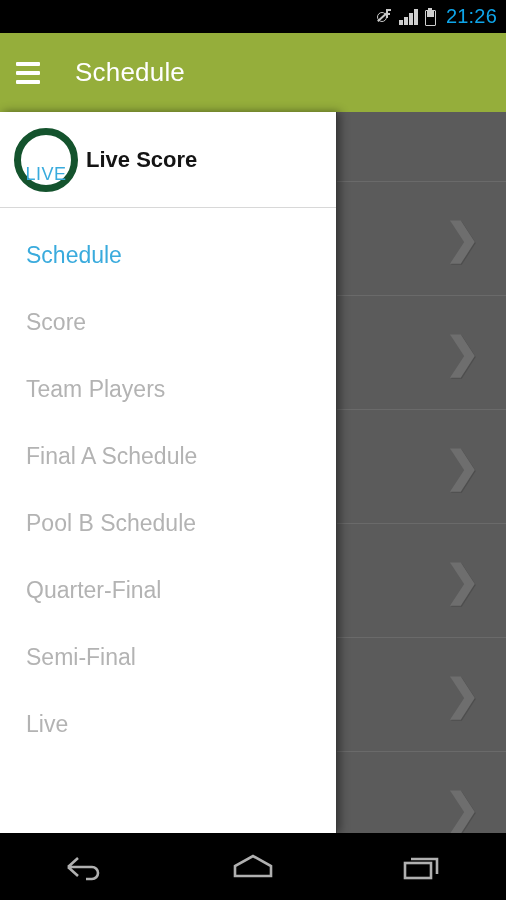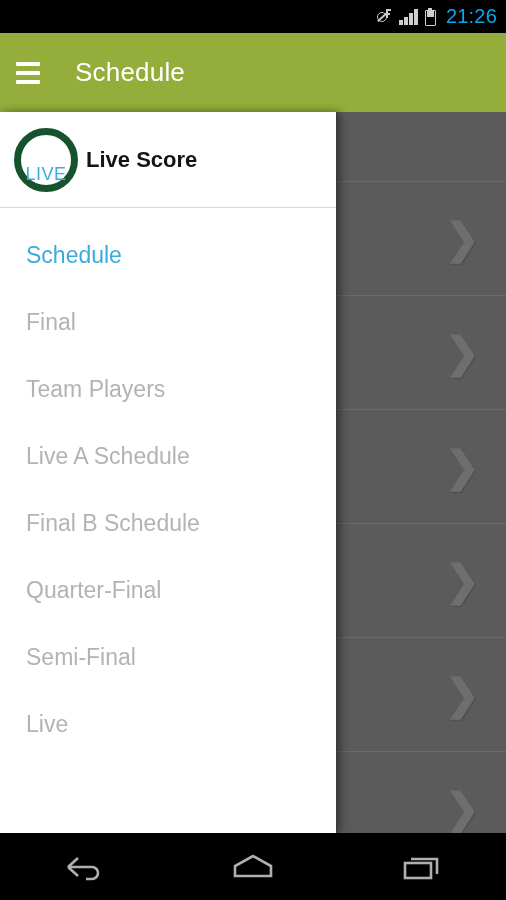--- a/index.html
+++ b/index.html
@@ -189,30 +189,30 @@
       <div class="live-badge">
         <span>LIVE</span>
       </div>
       <div class="drawer-header-title">Live Score</div>
     </div>
     <div class="drawer-menu">
       <div class="menu-item active">
         <span>Schedule</span>
       </div>
       <div class="menu-item">
-        <span>Final</span>
+        <span>Score</span>
       </div>
       <div class="menu-item">
         <span>Team Players</span>
       </div>
       <div class="menu-item">
-        <span>Live A Schedule</span>
-      </div>
-      <div class="menu-item">
-        <span>Final B Schedule</span>
+        <span>Final A Schedule</span>
+      </div>
+      <div class="menu-item">
+        <span>Pool B Schedule</span>
       </div>
       <div class="menu-item">
         <span>Quarter-Final</span>
       </div>
       <div class="menu-item">
         <span>Semi-Final</span>
       </div>
       <div class="menu-item">
         <span>Live</span>
       </div>

